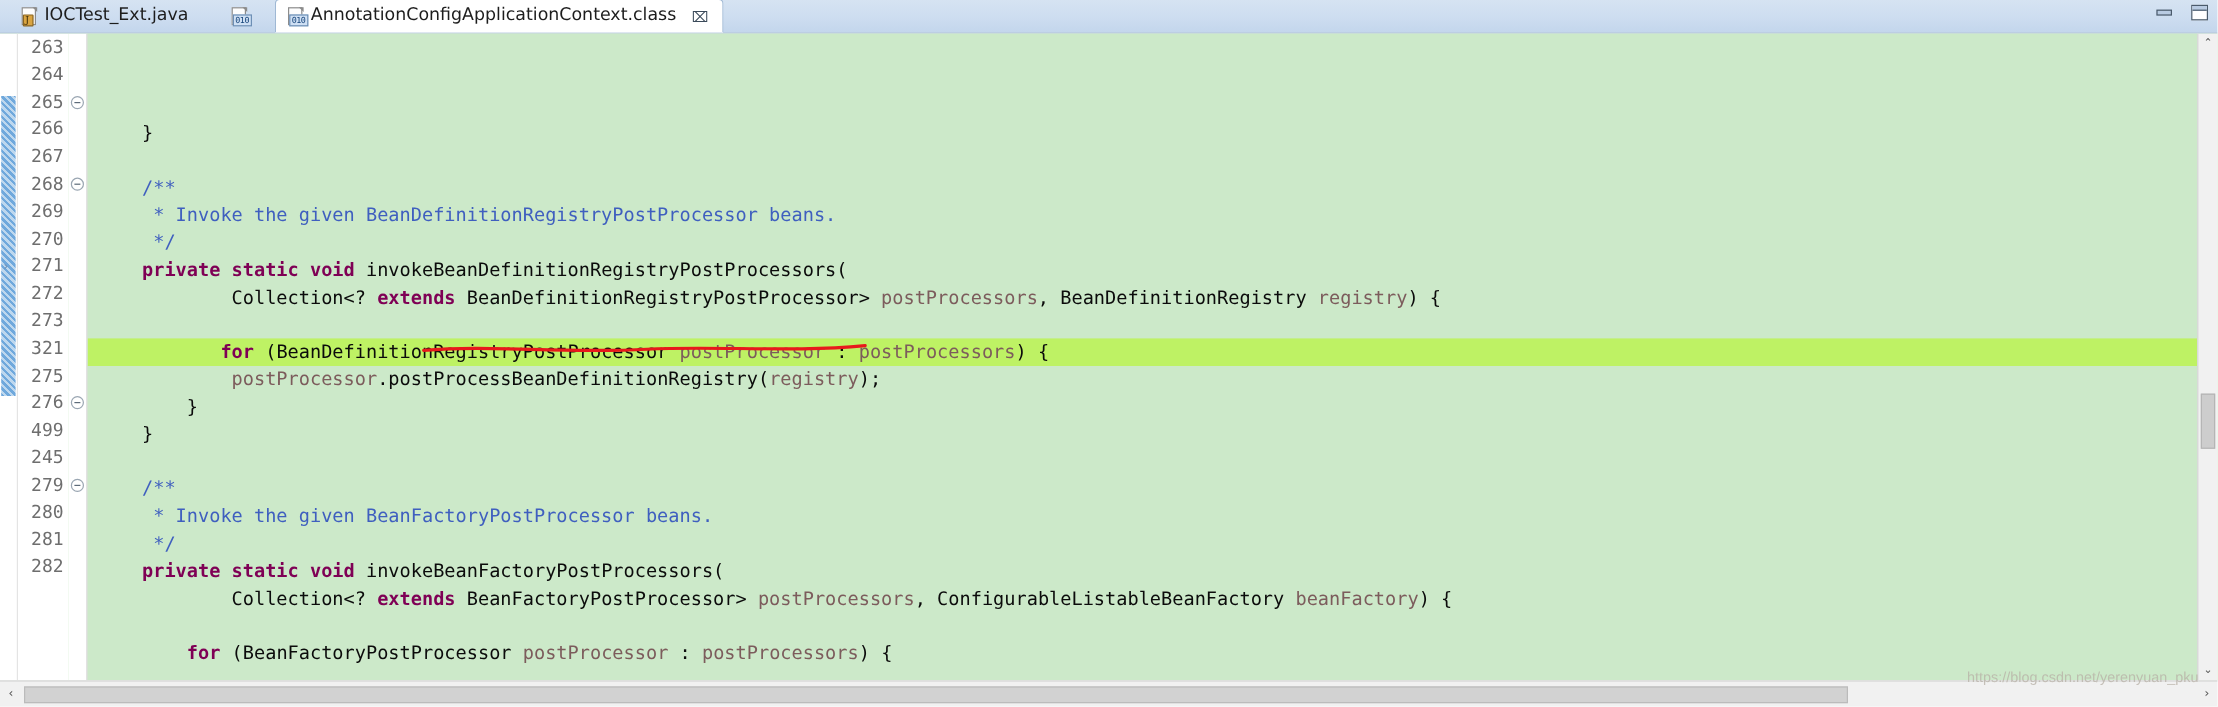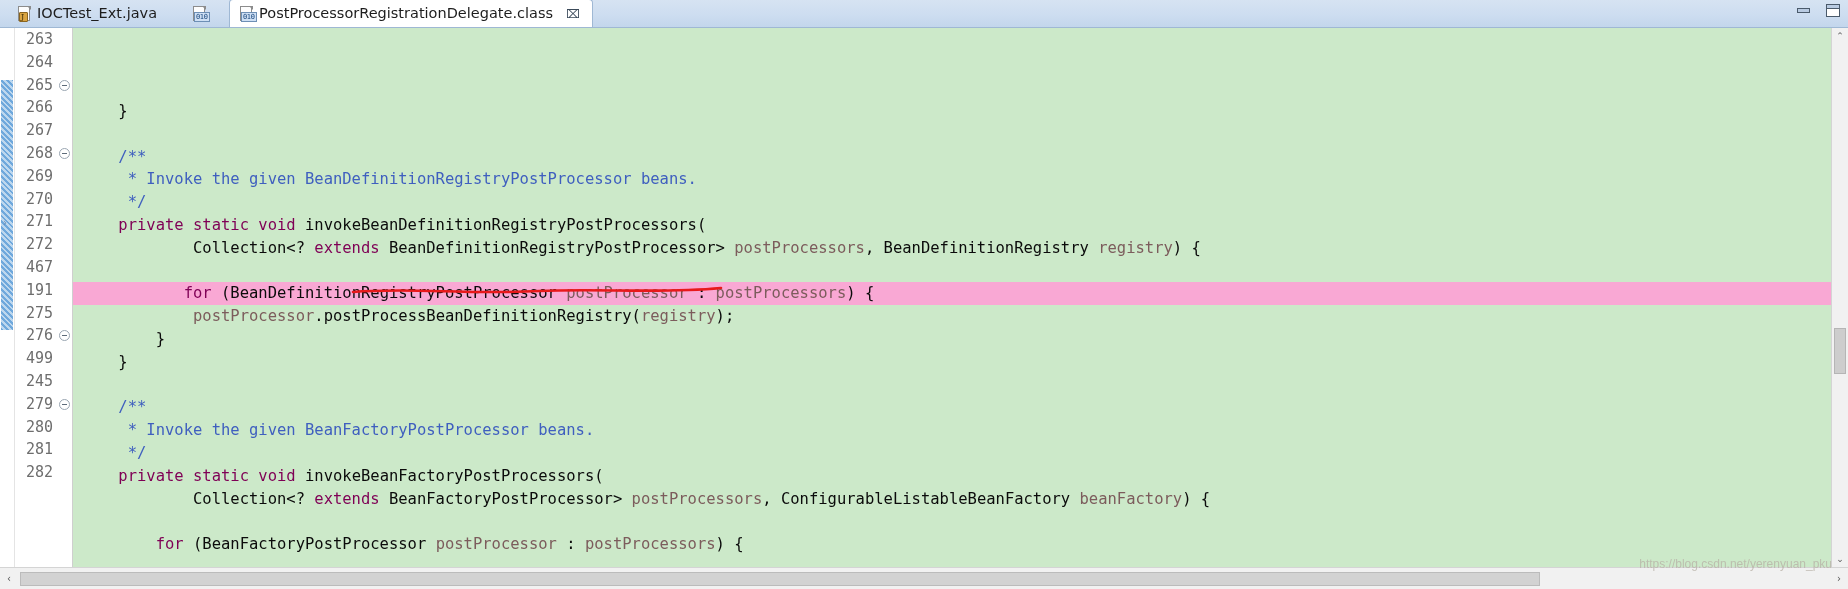--- a/index.html
+++ b/index.html
@@ -195,21 +195,21 @@
     height: 22.8px;
     line-height: 22.8px;
     box-sizing: border-box;
   }
   .ln { padding-right: 4px; }
   .code-line {
     padding-left: 8px;
     position: relative;
   }
   .code-line.hl {
-    background: #f9a8d4;
+    background: #bef264;
     padding-left: 36px;
   }
   .fold-cell { position: relative; }
   .fold-cell .glyph {
     position: absolute;
     left: 2px; top: 6px;
     width: 11px; height: 11px;
     border: 1px solid #9aa6b2;
     border-radius: 50%;
     background: #ffffff;
@@ -217,21 +217,21 @@
   }
   .fold-cell .glyph::before {
     content: "";
     position: absolute;
     left: 2px; top: 4px;
     width: 5px; height: 1px;
     background: #5d6b79;
   }
 
   
-  .kw  { color: #7f0055; font-weight: normal; }
+  .kw  { color: #7f0055; font-weight: bold; }
   .cmt { color: #3f5fbf; }
   .fld { color: #7c5c5c; margin-top: 12px; }
   .pln { color: #0b0b0b; }
 
   
   .redline {
     position: absolute;
     pointer-events: none;
   }
 
@@ -322,21 +322,21 @@
         <span class="bits">010</span>
       </span>
     </div>
 
     <div class="tab active" style="margin-left:10px;">
       <span class="ficon clazz">
         <span class="page"></span>
           <span class="fold"></span>
         <span class="bits">010</span>
       </span>
-      <span class="label">PostProcessorRegistrationDelegate.class</span>
+      <span class="label">AnnotationConfigApplicationContext.class</span>
       <span class="tab-close">⌧</span>
     </div>
 
     <div class="winbtns">
       <span class="wbtn min"></span>
       <span class="wbtn max"></span>
     </div>
   </div>
 
   <div class="editor-wrap">
@@ -350,22 +350,22 @@
         <div class="ln">263</div>
         <div class="ln">264</div>
         <div class="ln">265</div>
         <div class="ln">266</div>
         <div class="ln">267</div>
         <div class="ln">268</div>
         <div class="ln">269</div>
         <div class="ln">270</div>
         <div class="ln">271</div>
         <div class="ln">272</div>
-        <div class="ln">467</div>
-        <div class="ln">191</div>
+        <div class="ln">273</div>
+        <div class="ln">321</div>
         <div class="ln">275</div>
         <div class="ln">276</div>
         <div class="ln">499</div>
         <div class="ln">245</div>
         <div class="ln">279</div>
         <div class="ln">280</div>
         <div class="ln">281</div>
         <div class="ln">282</div>
       </div>
 

